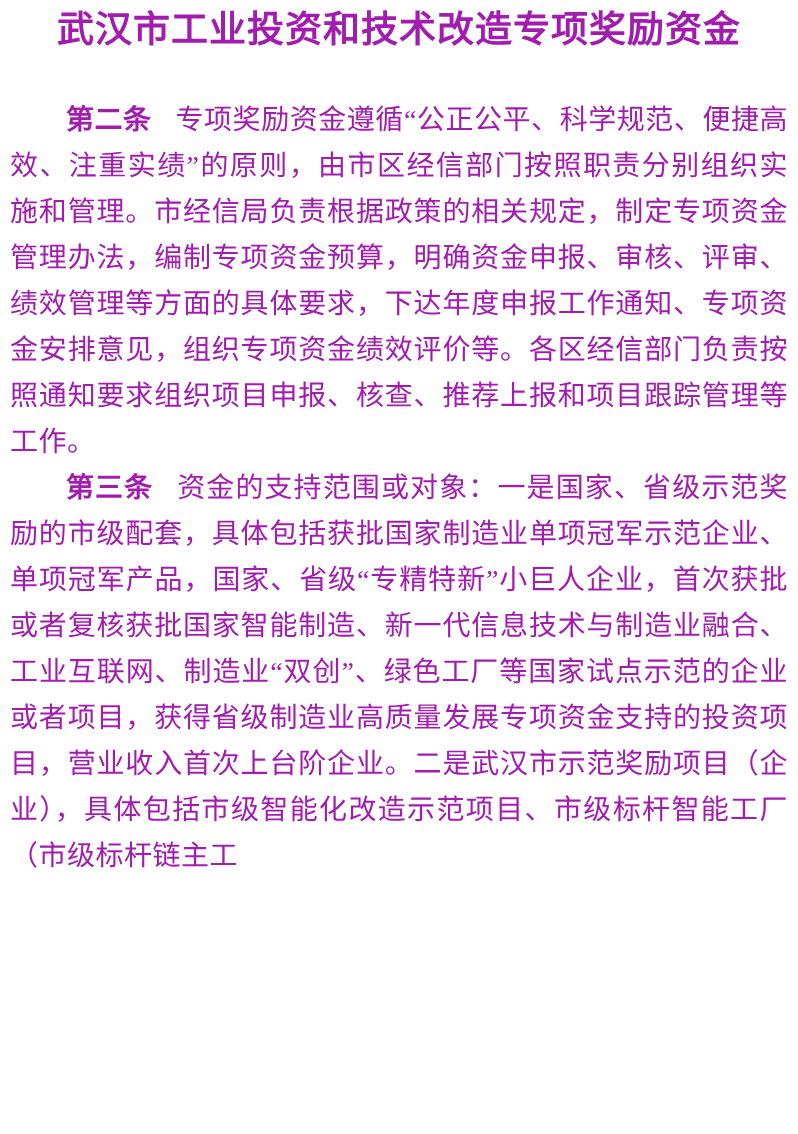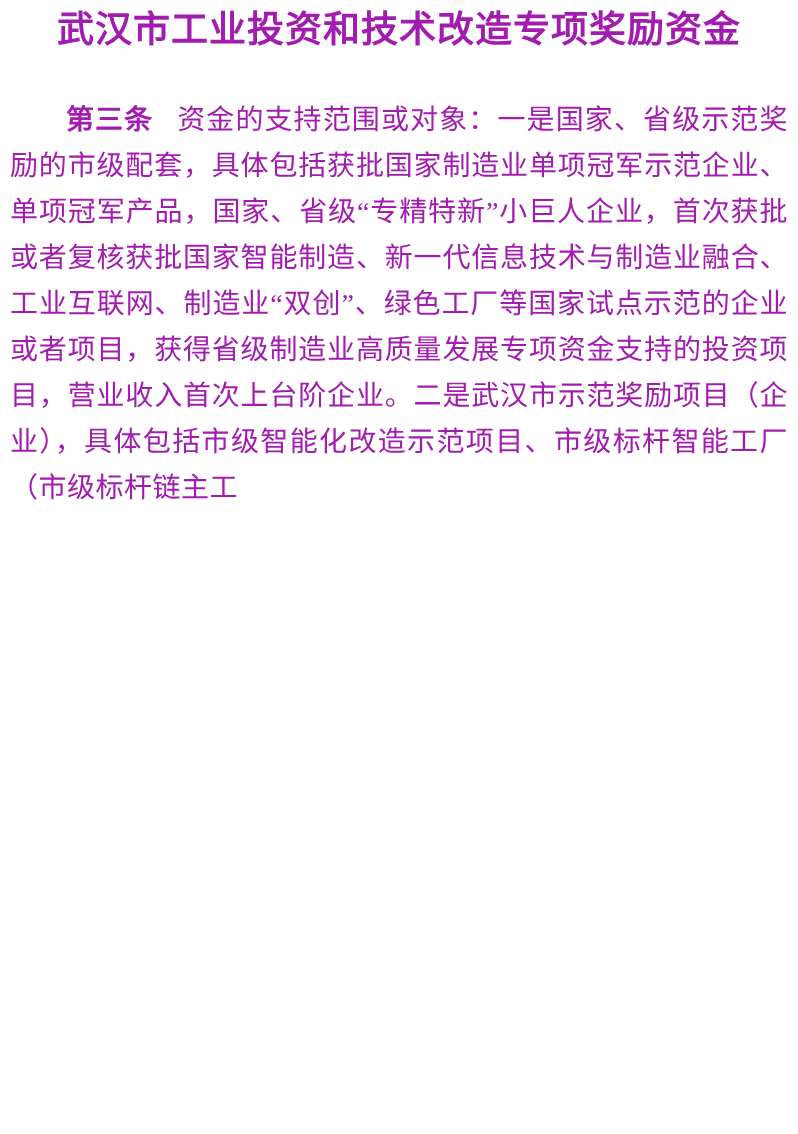--- a/index.html
+++ b/index.html
@@ -48,18 +48,21 @@
 </head>
 <body>
 
 <div class="page">
 
   <div class="doc-title">
     <div>武汉市工业投资和技术改造专项奖励资金</div>
   </div>
 
 
+  <p class="para">
+    <span class="clause-label">第二条</span><span class="clause-text">专项奖励资金遵循“公正公平、科学规范、便捷高效、注重实绩”的原则，由市区经信部门按照职责分别组织实施和管理。市经信局负责根据政策的相关规定，制定专项资金管理办法，编制专项资金预算，明确资金申报、审核、评审、绩效管理等方面的具体要求，下达年度申报工作通知、专项资金安排意见，组织专项资金绩效评价等。各区经信部门负责按照通知要求组织项目申报、核查、推荐上报和项目跟踪管理等工作。</span>
+  </p>
 
   <p class="para">
     <span class="clause-label">第三条</span><span class="clause-text">资金的支持范围或对象：一是国家、省级示范奖励的市级配套，具体包括获批国家制造业单项冠军示范企业、单项冠军产品，国家、省级“专精特新”小巨人企业，首次获批或者复核获批国家智能制造、新一代信息技术与制造业融合、工业互联网、制造业“双创”、绿色工厂等国家试点示范的企业或者项目，获得省级制造业高质量发展专项资金支持的投资项目，营业收入首次上台阶企业。二是武汉市示范奖励项目（企业），具体包括市级智能化改造示范项目、市级标杆智能工厂（市级标杆链主工</span>
   </p>
 
 </div>
 
 </body></html>

